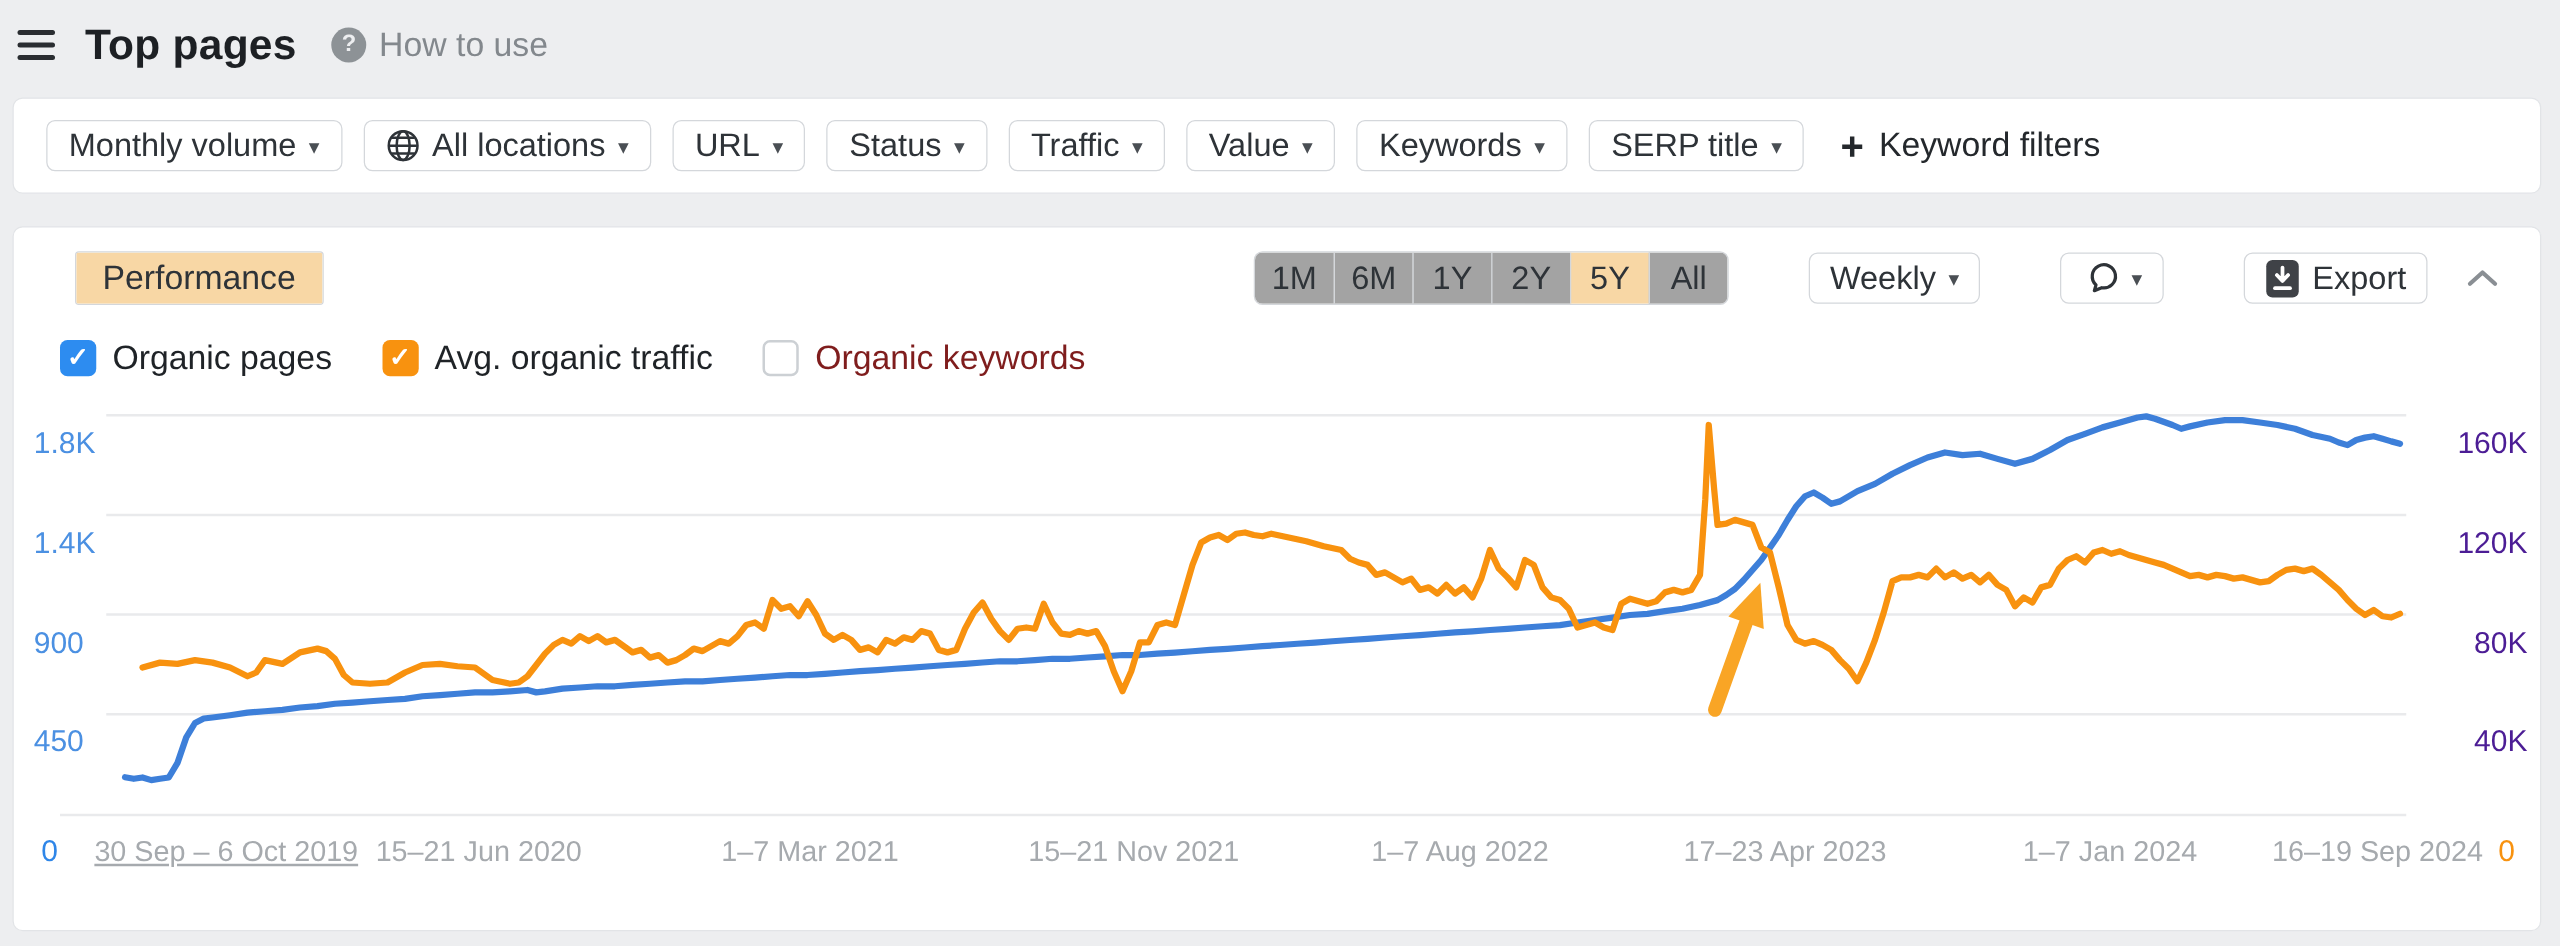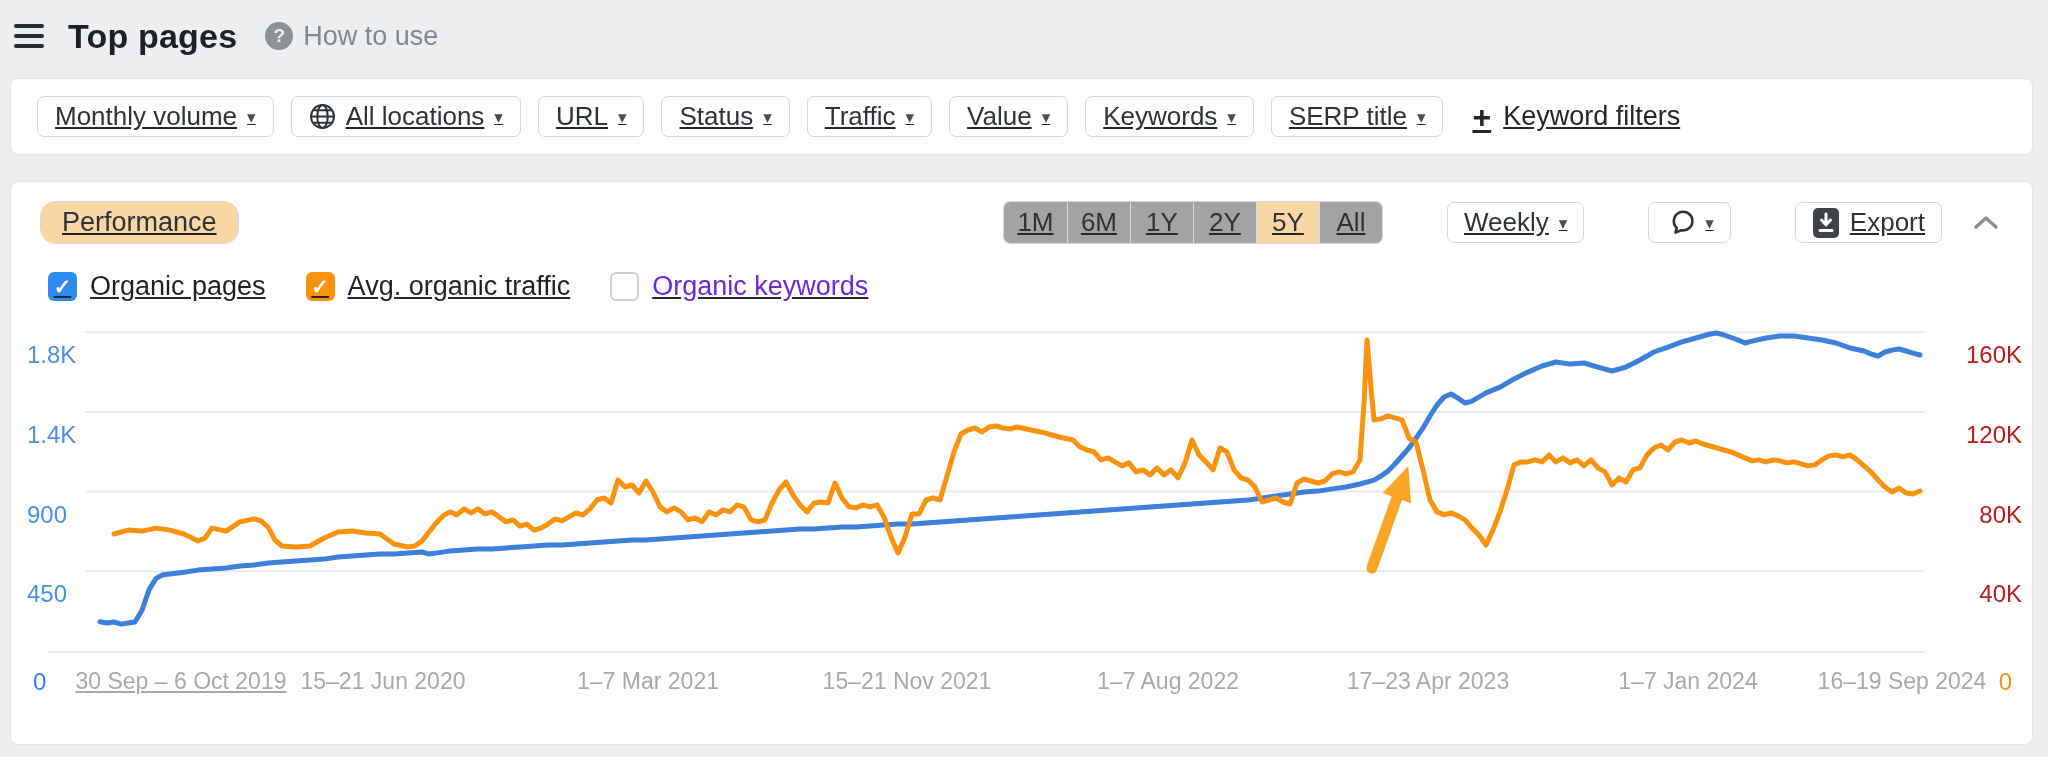--- a/index.html
+++ b/index.html
@@ -13,53 +13,53 @@
   }
   
   .topbar { height:62px; display:flex; align-items:center; padding:10px 24px 0 12px; }
   .hamburger { width:34px; height:30px; display:flex; flex-direction:column; justify-content:space-between; padding:3px 2px; cursor:pointer; }
   .hamburger span { display:block; height:4px; background:#2a2d31; border-radius:2px; }
   .page-title { font-size:34px; font-weight:700; color:#1d2024; margin-left:22px; letter-spacing:.2px; }
   .help { display:flex; align-items:center; margin-left:28px; cursor:pointer; }
   .help-badge { width:28px; height:28px; border-radius:50%; background:#8d9296; color:#edeef0; font-size:19px; font-weight:700; display:flex; align-items:center; justify-content:center; }
   .help-label { font-size:27px; color:#83888d; margin-left:10px; }
   
-  .card { background:#fff; border:1px solid #e2e4e7; border-radius:8px;text-decoration:underline; }
+  .card { background:#fff; border:1px solid #e2e4e7; border-radius:8px; }
   .filters-card { margin:16px 15px 0 10px; height:77px; padding:0 26px; display:flex; align-items:center; gap:17px; }
   .chart-card { margin:26px 15px 0 10px; height:564px; padding:19px 26px 0 26px; }
   
   .fbtn { height:41px; background:#fff; border:1px solid #d4d7db; border-radius:7px; display:flex; align-items:center; gap:10px; padding:0 17px; font-size:26px; color:#2e3338; cursor:pointer; white-space:nowrap; }
   .caret { font-size:17px; color:#4a4f54; transform:translateY(1px); }
   .add-filters { display:flex; align-items:center; gap:12px; font-size:27px; color:#24282c; margin-left:12px; cursor:pointer; }
   .plus-glyph { font-size:32px; font-weight:700; color:#24282c; line-height:1; }
   
   .chart-head { display:flex; align-items:flex-start; }
-  .tabs { display:flex; border:1px solid #d4d7db; border-radius:15px; overflow:hidden; margin-left:3px;flex-direction:column; }
+  .tabs { display:flex; border:1px solid #d4d7db; border-radius:3px; overflow:hidden; margin-left:23px;flex-direction:column; }
   .tab { height:41px; display:flex; align-items:center; padding:0 21px; font-size:27px; color:#2e3338; background:#fff; cursor:pointer; }
   .tab + .tab { border-left:1px solid #d4d7db; }
   .tab.selected { background:#f8d7a5; }
   .head-right { margin-left:auto; display:flex; align-items:center; gap:24px; }
   .seg-group { display:flex; border:1px solid #d4d7db; border-radius:7px; overflow:hidden; }
   .seg { width:63px; height:41px; display:flex; align-items:center; justify-content:center; font-size:26px; color:#2e3338; background:#a3a3a3; cursor:pointer; }
   .seg + .seg { border-left:1px solid #d4d7db; }
   .seg.selected { background:#f8d7a5; }
   .wbtn { height:41px; border:1px solid #d4d7db; border-radius:7px; background:#fff; display:flex; align-items:center; gap:10px; padding:0 16px; font-size:26px; color:#2e3338; cursor:pointer;margin-left:40px; }
   .collapse { width:40px; height:41px; display:flex; align-items:center; justify-content:center; cursor:pointer; }
   
   .legend-row { display:flex; align-items:center; gap:40px; margin:27px 0 0 11px; }
   .legend-item { display:flex; align-items:center; gap:13px; cursor:pointer; }
   .cbox { width:29px; height:29px; border-radius:6px; display:flex; align-items:center; justify-content:center; font-size:21px; font-weight:700; color:#fff; }
   .cbox.unchecked { background:#fff; border:2px solid #ccd0d4; }
   .legend-label { font-size:27px; color:#1f2327; }
-  .legend-label.muted { color:#6d28d9; }
+  .legend-label.muted { color:#7f1d1d; }
   
   #chart-svg { position:absolute; left:0; top:0; width:2048px; height:757px; pointer-events:none; }
   .tick { position:absolute; font-size:24px; }
   .tick-left { color:#4b90e2; left:27px; }
-  .tick-right { color:#b91c1c; right:26px; text-align:center; }
+  .tick-right { color:#4c1d95; right:26px; text-align:center; }
   .xlab { position:absolute; top:668px; font-size:23px; color:#a6aaae; transform:translateX(-50%); white-space:nowrap; }
   .zero-left { position:absolute; top:668px; left:33px; font-size:24px; color:#2f86e8; }
   .zero-right { position:absolute; top:668px; right:36px; font-size:24px; color:#f8920f; }
 </style>
 </head>
 <body>
 
 <div class="topbar">
   <div class="hamburger">
       <span></span>

